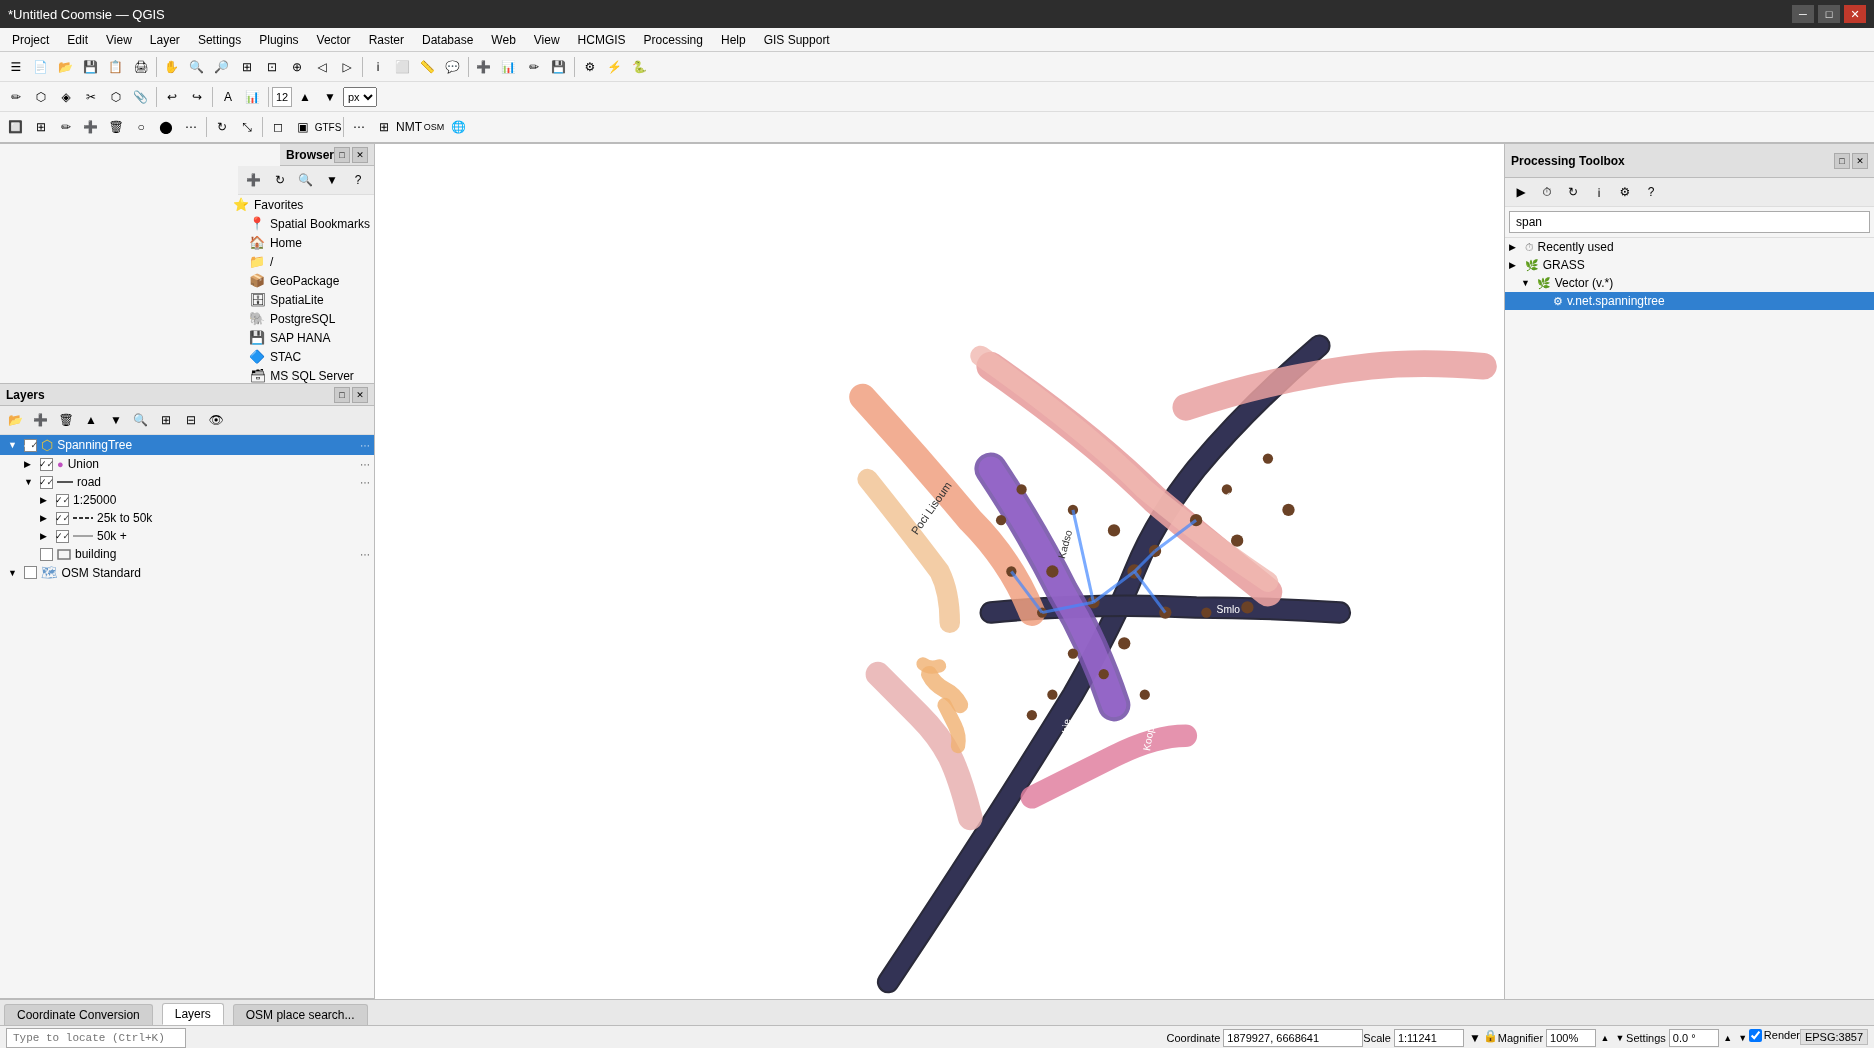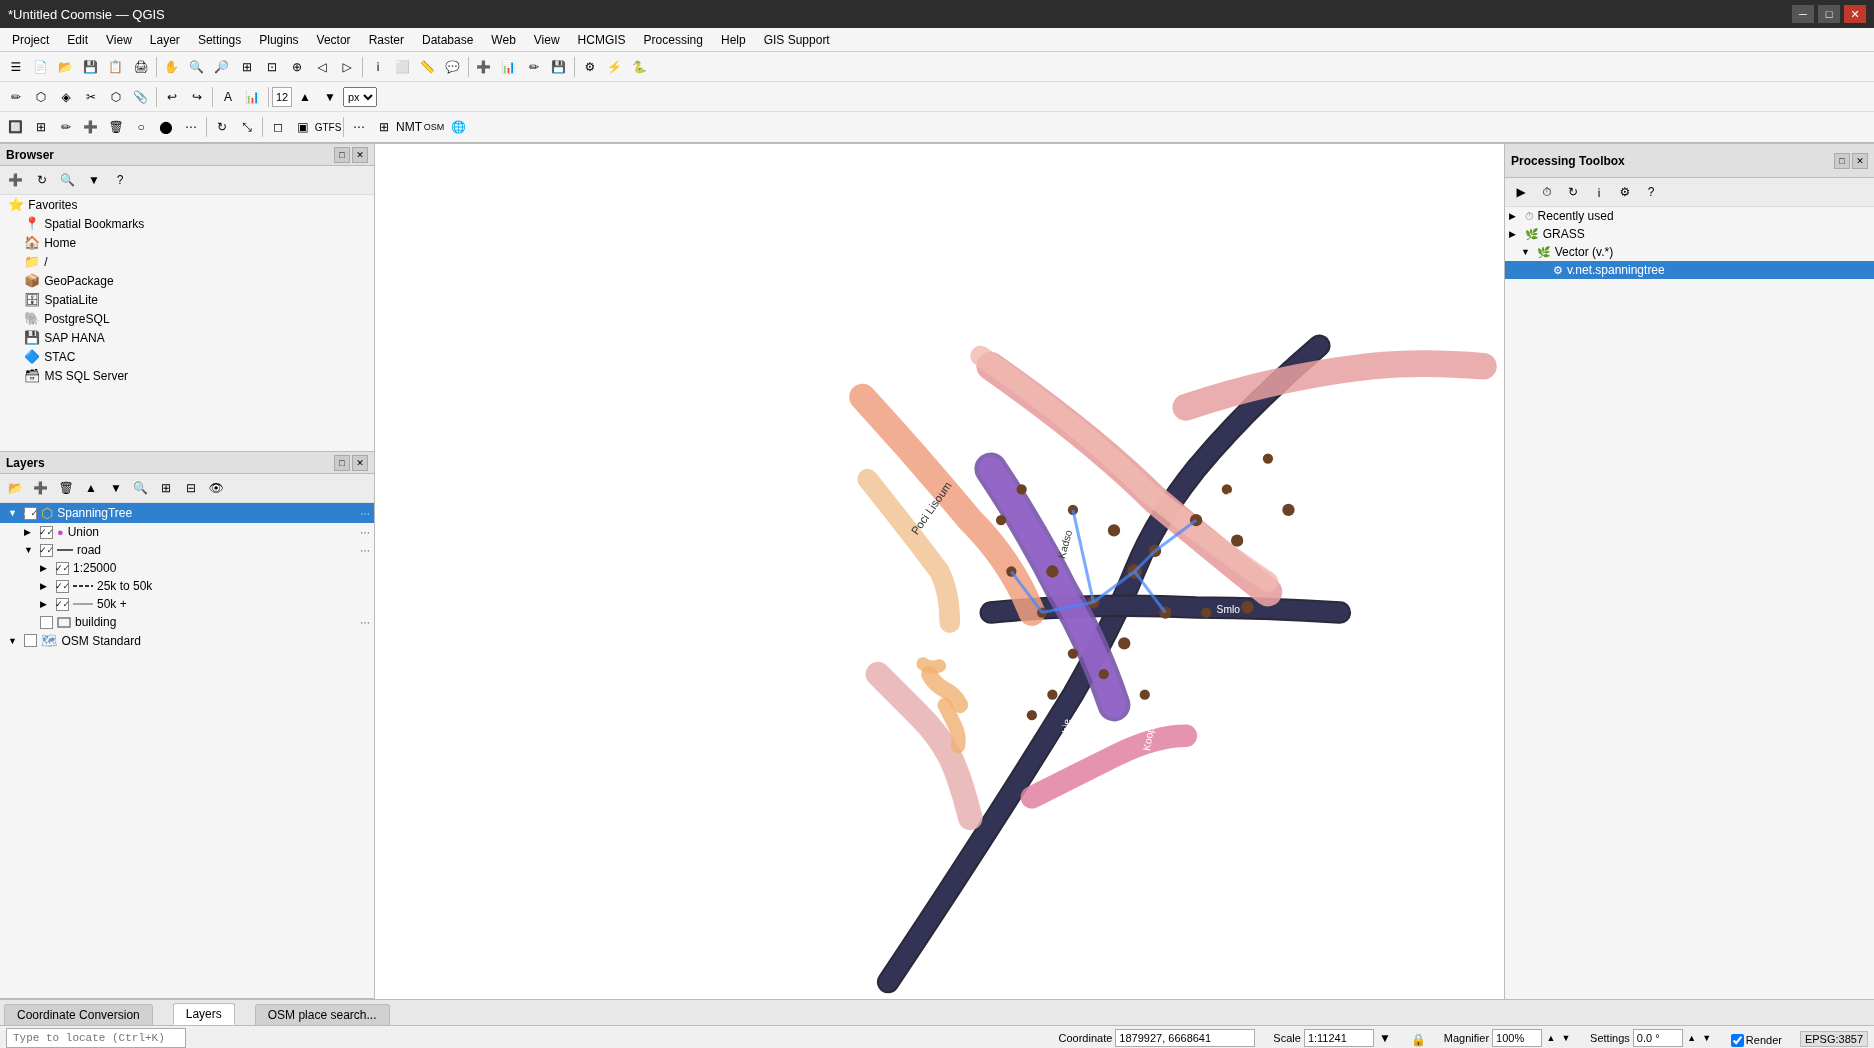--- a/index.html
+++ b/index.html
@@ -81,21 +81,21 @@
       font-size: 12px;
       font-weight: bold;
       display: flex;
       align-items: center;
       justify-content: space-between;
       height: 22px;
     }
     .panel-header-btns { display: flex; gap: 2px; }
     .panel-header-btn { width: 16px; height: 16px; background: #ccc; border: 1px solid #aaa; cursor: pointer; font-size: 9px; display: flex; align-items: center; justify-content: center; }
 
-    .browser-panel { height: 308px; }
+    .browser-panel { height: 240px; align-items: flex-end; }
     .browser-content { overflow-y: auto; flex: 1; }
     .browser-item {
       padding: 2px 4px 2px 8px;
       display: flex;
       align-items: center;
       gap: 4px;
       cursor: pointer;
       font-size: 12px;
     }
     .browser-icon { font-size: 13px; }
@@ -167,21 +167,21 @@
     .tree-expand { font-size: 9px; width: 12px; }
 
     
     .bottom-tabs {
       height: 26px;
       background: #e8e8e8;
       border-top: 1px solid #bbb;
       display: flex;
       align-items: flex-end;
       padding: 0 4px;
-      gap: 20px;
+      gap: 9px;
     }
     .tab {
       padding: 3px 12px;
       background: #d0d0d0;
       border: 1px solid #bbb;
       border-bottom: none;
       cursor: pointer;
       font-size: 12px;
       border-radius: 3px 3px 0 0;
     }
@@ -557,20 +557,23 @@
       </div>
     </div>
     <div class="processing-toolbar">
       <button class="tb-btn">▶</button>
       <button class="tb-btn">⏱</button>
       <button class="tb-btn">↻</button>
       <button class="tb-btn">ℹ</button>
       <button class="tb-btn">⚙</button>
       <button class="tb-btn">?</button>
     </div>
+    <div class="processing-search">
+      <input type="text" style="width: 100%; height: 22px; border: 1px solid rgb(170, 170, 170); padding: 0px 6px; font-size: 12px;" value="span">
+    </div>
     <div class="processing-tree">
 
       <div class="tree-item">
         <span class="tree-expand">▶</span>
         <span style="font-size:11px;color:#888;">⏱</span>
         <span>Recently used</span>
       </div>
 
       <div class="tree-item">
         <span class="tree-expand">▶</span>
@@ -603,21 +606,21 @@
   </div>
   <div class="tab">
     <span>OSM place search...</span>
   </div>
 </div>
 
 <div class="status-bar">
   <div class="status-search">
     <input type="text" style="width: 180px; height: 20px; border: 1px solid rgb(170, 170, 170); padding: 0px 6px; font-size: 11px;" placeholder="Type to locate (Ctrl+K)">
   </div>
-  <div class="status-coord" style="margin-left:auto;display:flex;align-items:flex-end;gap:18px;">
+  <div class="status-coord" style="margin-left:auto;display:flex;align-items:flex-start;gap:0;">
     <div class="status-field">
       <span>Coordinate</span>
       <input type="text" style="width: 140px; height: 18px; border: 1px solid rgb(170, 170, 170); padding: 0px 3px; font-size: 11px;" value="1879927, 6668641">
     </div>
     <div class="status-field">
       <span>Scale</span>
       <input type="text" style="width: 70px; height: 18px; border: 1px solid rgb(170, 170, 170); padding: 0px 3px; font-size: 11px;" value="1:11241">
       <button class="tb-btn" style="width:16px;height:16px;">▼</button>
     </div>
     <span style="color:#888;">🔒</span>

